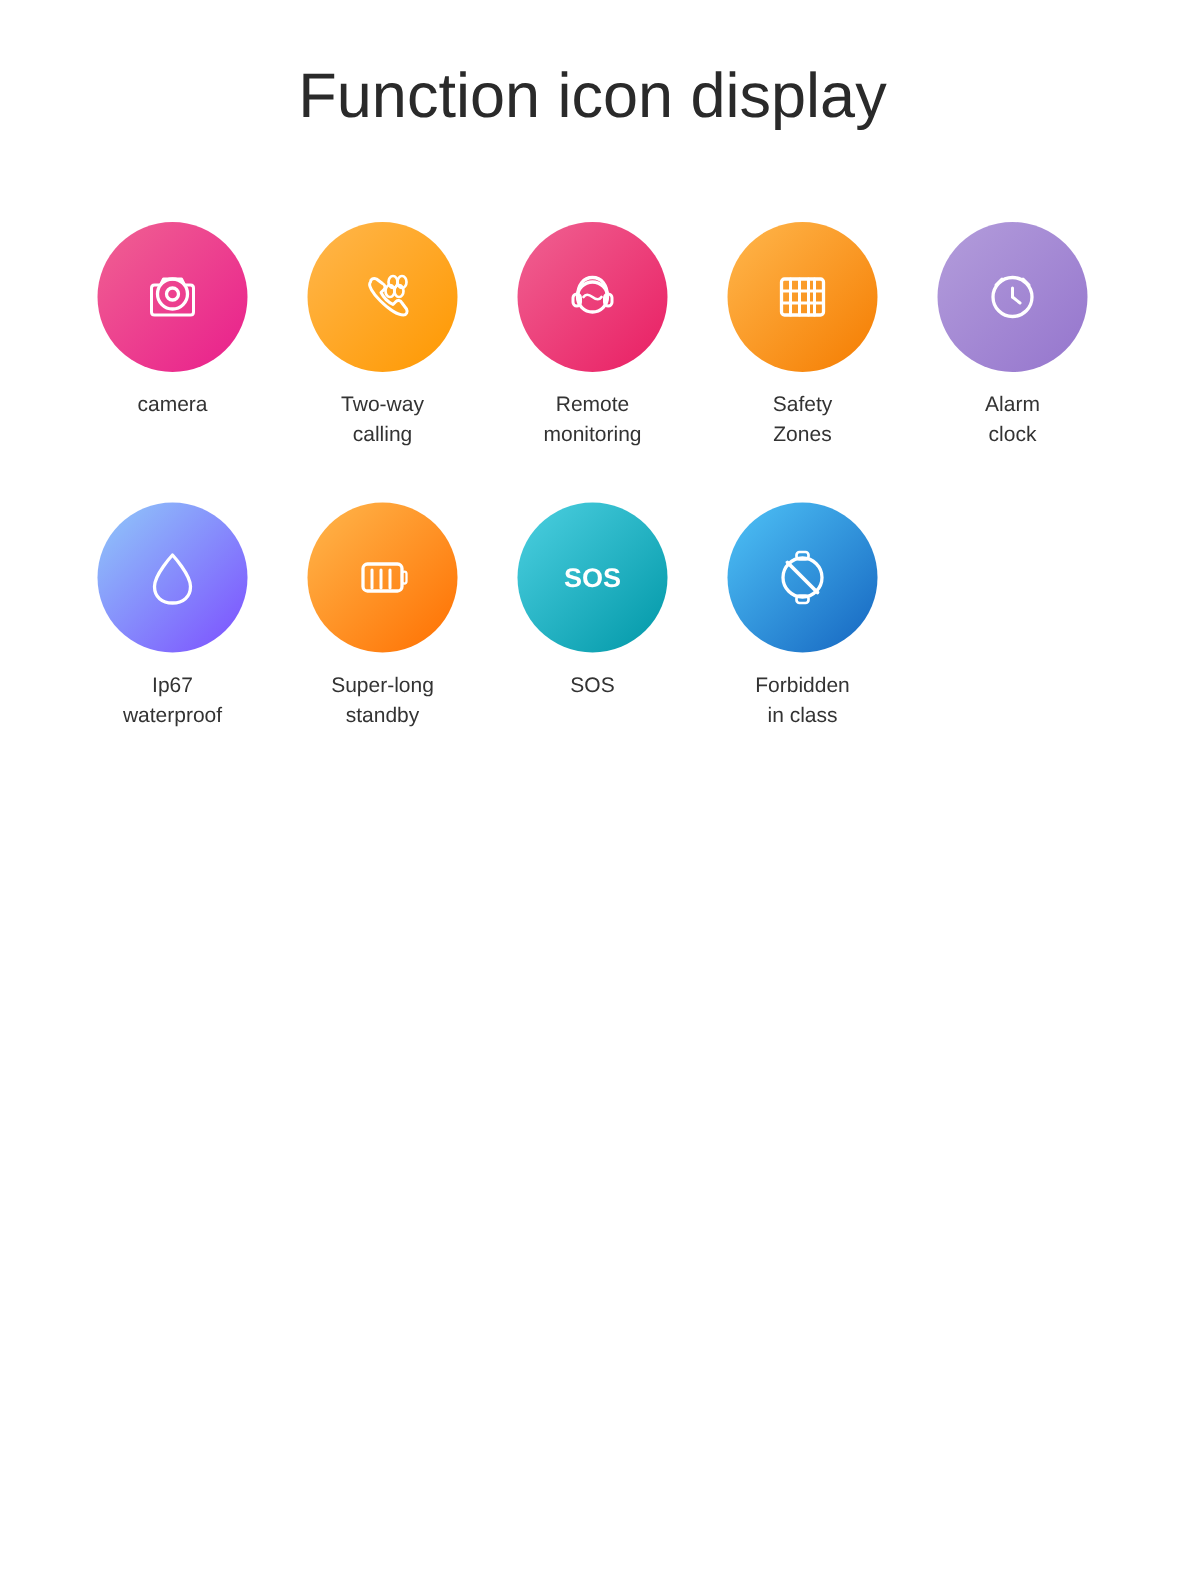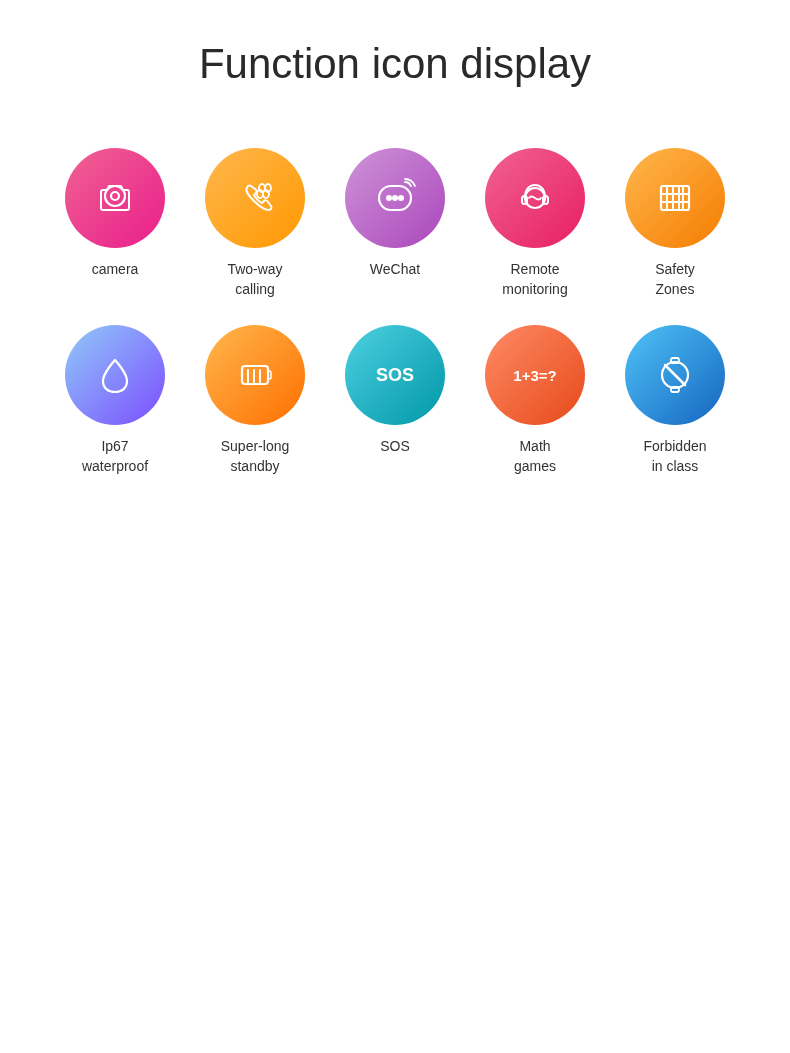--- a/index.html
+++ b/index.html
@@ -16,21 +16,21 @@
     h1 {
       font-size: 42px;
       font-weight: 500;
       color: #2a2a2a;
       margin-bottom: 60px;
       text-align: left;
     }
     .grid {
       display: grid;
       grid-template-columns: repeat(5, 120px);
-      gap: 26px 20px;
+      gap: 36px 20px;
       justify-content: center;
     }
     .item {
       display: flex;
       flex-direction: column;
       align-items: center;
       gap: 12px;
     }
     .circle {
       width: 100px;
@@ -101,34 +101,20 @@
         <ellipse cx="33" cy="16" rx="3" ry="4" stroke="white" stroke-width="1.8"></ellipse>
         <ellipse cx="39" cy="16" rx="3" ry="4" stroke="white" stroke-width="1.8"></ellipse>
         <ellipse cx="31" cy="22" rx="3" ry="4" stroke="white" stroke-width="1.8"></ellipse>
         <ellipse cx="37" cy="22" rx="3" ry="4" stroke="white" stroke-width="1.8"></ellipse>
       </svg>
     </div>
     <span class="label">Two-way<br>calling</span>
   </div>
 
 
-  <div class="item">
-    <div class="circle grad-lavender">
-      <svg viewBox="0 0 52 52">
-        <rect x="10" y="14" width="32" height="24" rx="12" stroke="white" stroke-width="2.2"></rect>
-        <circle cx="20" cy="26" r="2" fill="white"></circle>
-        <circle cx="26" cy="26" r="2" fill="white"></circle>
-        <circle cx="32" cy="26" r="2" fill="white"></circle>
-
-        <path d="M36 10 Q40 10 42 14" stroke="white" stroke-width="1.8" fill="none"></path>
-        <path d="M36 7 Q43 7 46 14" stroke="white" stroke-width="1.8" fill="none"></path>
-      </svg>
-    </div>
-    <span class="label">WeChat</span>
-  </div>
 
 
   <div class="item">
     <div class="circle grad-pink2">
       <svg viewBox="0 0 52 52">
         <circle cx="26" cy="26" r="10" stroke="white" stroke-width="2.2"></circle>
 
         <path d="M16 26 C16 18 20 13 26 13 C32 13 36 18 36 26" stroke="white" stroke-width="2.2" fill="none"></path>
         <rect x="13" y="24" width="5" height="8" rx="2.5" fill="none" stroke="white" stroke-width="2"></rect>
         <rect x="34" y="24" width="5" height="8" rx="2.5" fill="none" stroke="white" stroke-width="2"></rect>
@@ -149,20 +135,33 @@
         <line x1="24" y1="14" x2="24" y2="38" stroke="white" stroke-width="2"></line>
         <line x1="30" y1="14" x2="30" y2="38" stroke="white" stroke-width="2"></line>
         <line x1="34" y1="14" x2="34" y2="38" stroke="white" stroke-width="2"></line>
         <line x1="12" y1="22" x2="40" y2="22" stroke="white" stroke-width="2"></line>
         <line x1="12" y1="30" x2="40" y2="30" stroke="white" stroke-width="2"></line>
       </svg>
     </div>
     <span class="label">Safety<br>Zones</span>
   </div>
 
+  <div class="item">
+    <div class="circle grad-soft-purple">
+      <svg viewBox="0 0 52 52">
+        <circle cx="26" cy="26" r="13" stroke="white" stroke-width="2.2"></circle>
+        <line x1="26" y1="20" x2="26" y2="26" stroke="white" stroke-width="2"></line>
+        <line x1="26" y1="26" x2="31" y2="30" stroke="white" stroke-width="2"></line>
+
+        <line x1="15" y1="18" x2="19" y2="14" stroke="white" stroke-width="2"></line>
+        <line x1="37" y1="18" x2="33" y2="14" stroke="white" stroke-width="2"></line>
+      </svg>
+    </div>
+    <span class="label">Alarm<br>clock</span>
+  </div>
 
   <div class="item">
     <div class="circle grad-blue-purple">
       <svg viewBox="0 0 52 52">
         <path d="M26 11 C26 11 14 24 14 32 C14 39 19 43 26 43 C33 43 38 39 38 32 C38 24 26 11 26 11 Z" stroke="white" stroke-width="2.2"></path>
       </svg>
     </div>
     <span class="label">Ip67<br>waterproof</span>
   </div>
 
@@ -183,28 +182,20 @@
 
   <div class="item">
     <div class="circle grad-teal">
       <svg viewBox="0 0 52 52">
         <text x="26" y="32" text-anchor="middle" font-size="18" font-weight="bold" font-family="Arial" fill="white" stroke="none">SOS</text>
       </svg>
     </div>
     <span class="label">SOS</span>
   </div>
 
-  <div class="item">
-    <div class="circle grad-orange-red">
-      <svg viewBox="0 0 52 52">
-        <text x="26" y="32" text-anchor="middle" font-size="15" font-weight="bold" font-family="Arial" fill="white" stroke="none">1+3=?</text>
-      </svg>
-    </div>
-    <span class="label">Math<br>games</span>
-  </div>
 
 
   <div class="item">
     <div class="circle grad-blue-dark">
       <svg viewBox="0 0 52 52">
 
         <circle cx="26" cy="26" r="13" stroke="white" stroke-width="2.2"></circle>
 
         <rect x="22" y="9" width="8" height="5" rx="2" stroke="white" stroke-width="1.8"></rect>
         <rect x="22" y="38" width="8" height="5" rx="2" stroke="white" stroke-width="1.8"></rect>

